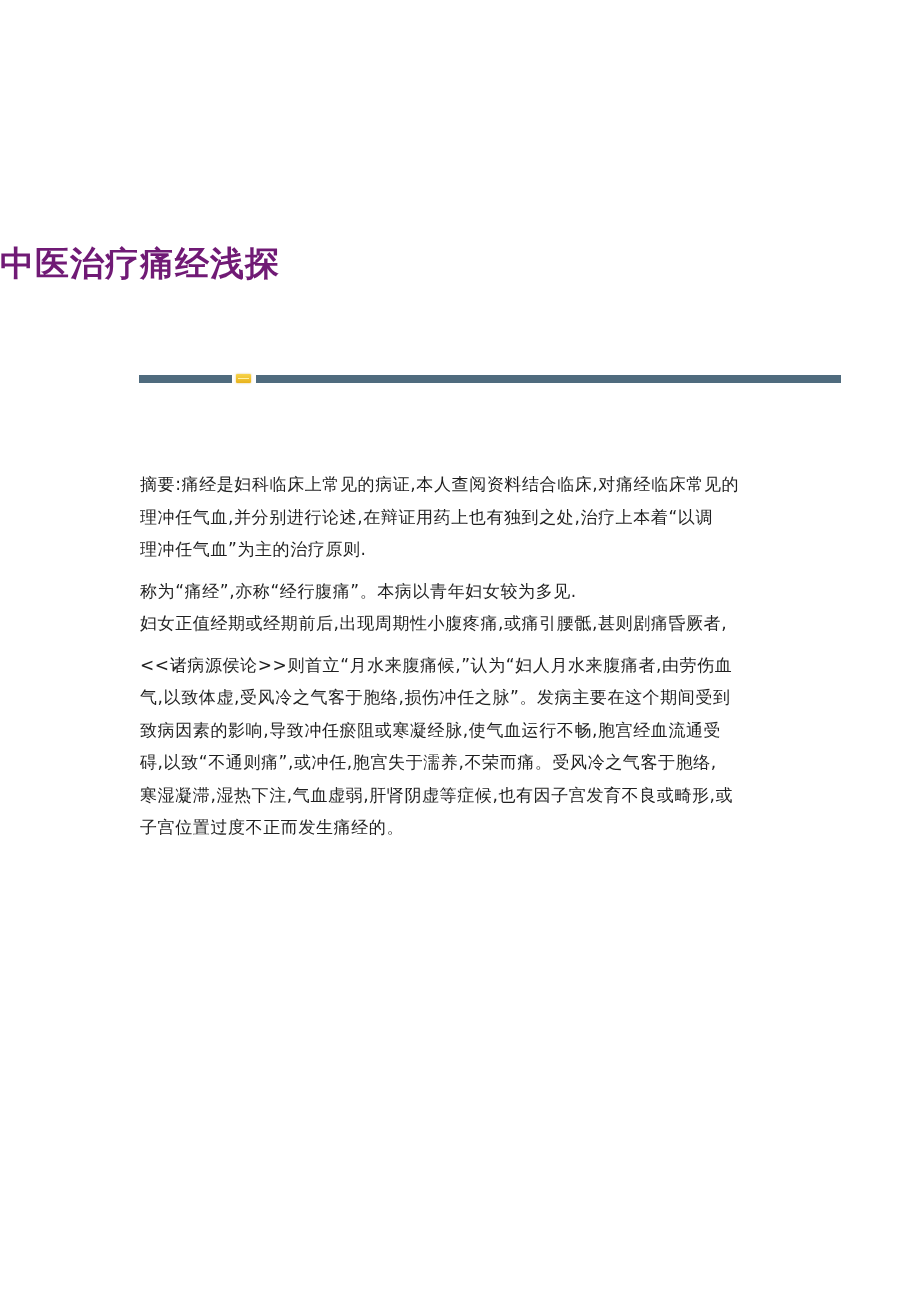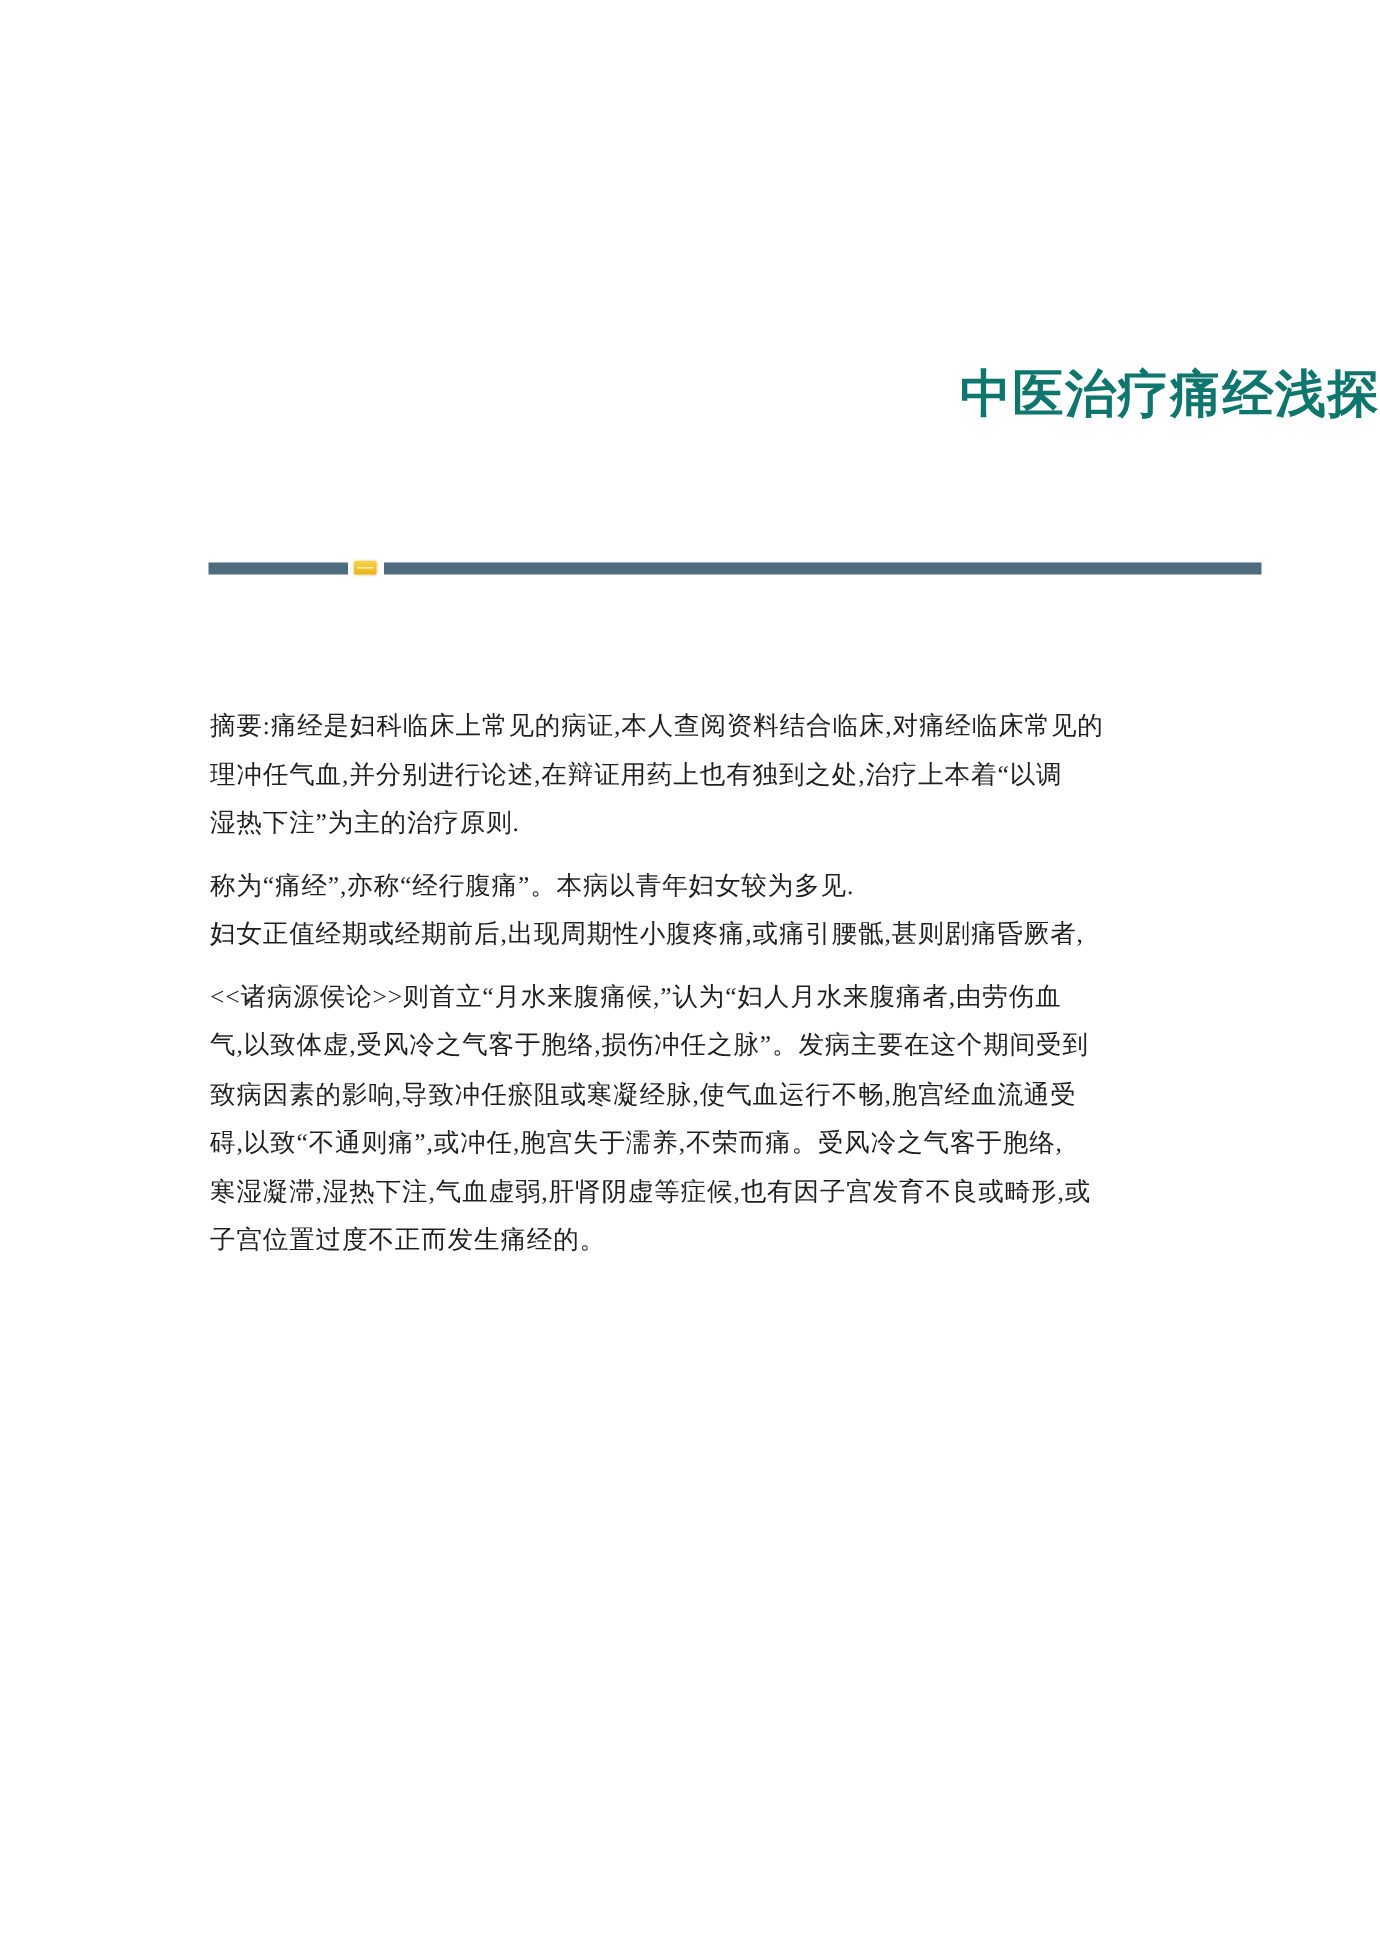--- a/index.html
+++ b/index.html
@@ -13,25 +13,25 @@
       position: relative;
       overflow: hidden;
       font-family: "DejaVu Sans", "Liberation Sans", sans-serif;
       color: #1a1a1a;
     }
     .title {
       position: absolute;
       top: 216px;
       left: 0;
       width: 920px;
-      text-align: right;
+      text-align: left;
       font-family: "DejaVu Serif", "Liberation Serif", serif;
       font-size: 34px;
       letter-spacing: 1px;
-      color: #0f766e;
+      color: #701a75;
       line-height: 48px;
     }
     .divider {
       position: absolute;
       top: 375px;
       left: 139px;
       width: 702px;
       height: 9px;
     }
     .divider .bar-left {
@@ -82,42 +82,41 @@
       letter-spacing: 0.6px;
       color: #1f1f1f;
       text-align: justify;
     }
     .para + .para {
       margin-top: 9px;
     }
     .para .line {
       display: block;
       white-space: nowrap;
-      font-family: Liberation Serif, serif;
     }
   </style>
 </head>
 <body>
 
 <div class="page">
 
   <h1 class="title">中医治疗痛经浅探</h1>
 
   <div class="divider">
     <div class="bar-left"></div>
     <div class="ornament"></div>
     <div class="bar-right"></div>
   </div>
 
   <div class="content">
 
     <p class="para">
       <span class="line">摘要:痛经是妇科临床上常见的病证,本人查阅资料结合临床,对痛经临床常见的</span>
       <span class="line">理冲任气血,并分别进行论述,在辩证用药上也有独到之处,治疗上本着“以调</span>
-      <span class="line">湿热下注”为主的治疗原则.</span>
+      <span class="line">理冲任气血”为主的治疗原则.</span>
     </p>
 
 
     <p class="para">
       <span class="line">称为“痛经”,亦称“经行腹痛”。本病以青年妇女较为多见.</span>
       <span class="line">妇女正值经期或经期前后,出现周期性小腹疼痛,或痛引腰骶,甚则剧痛昏厥者,</span>
     </p>
 
     <p class="para">
       <span class="line">&lt;&lt;诸病源侯论&gt;&gt;则首立“月水来腹痛候,”认为“妇人月水来腹痛者,由劳伤血</span>

